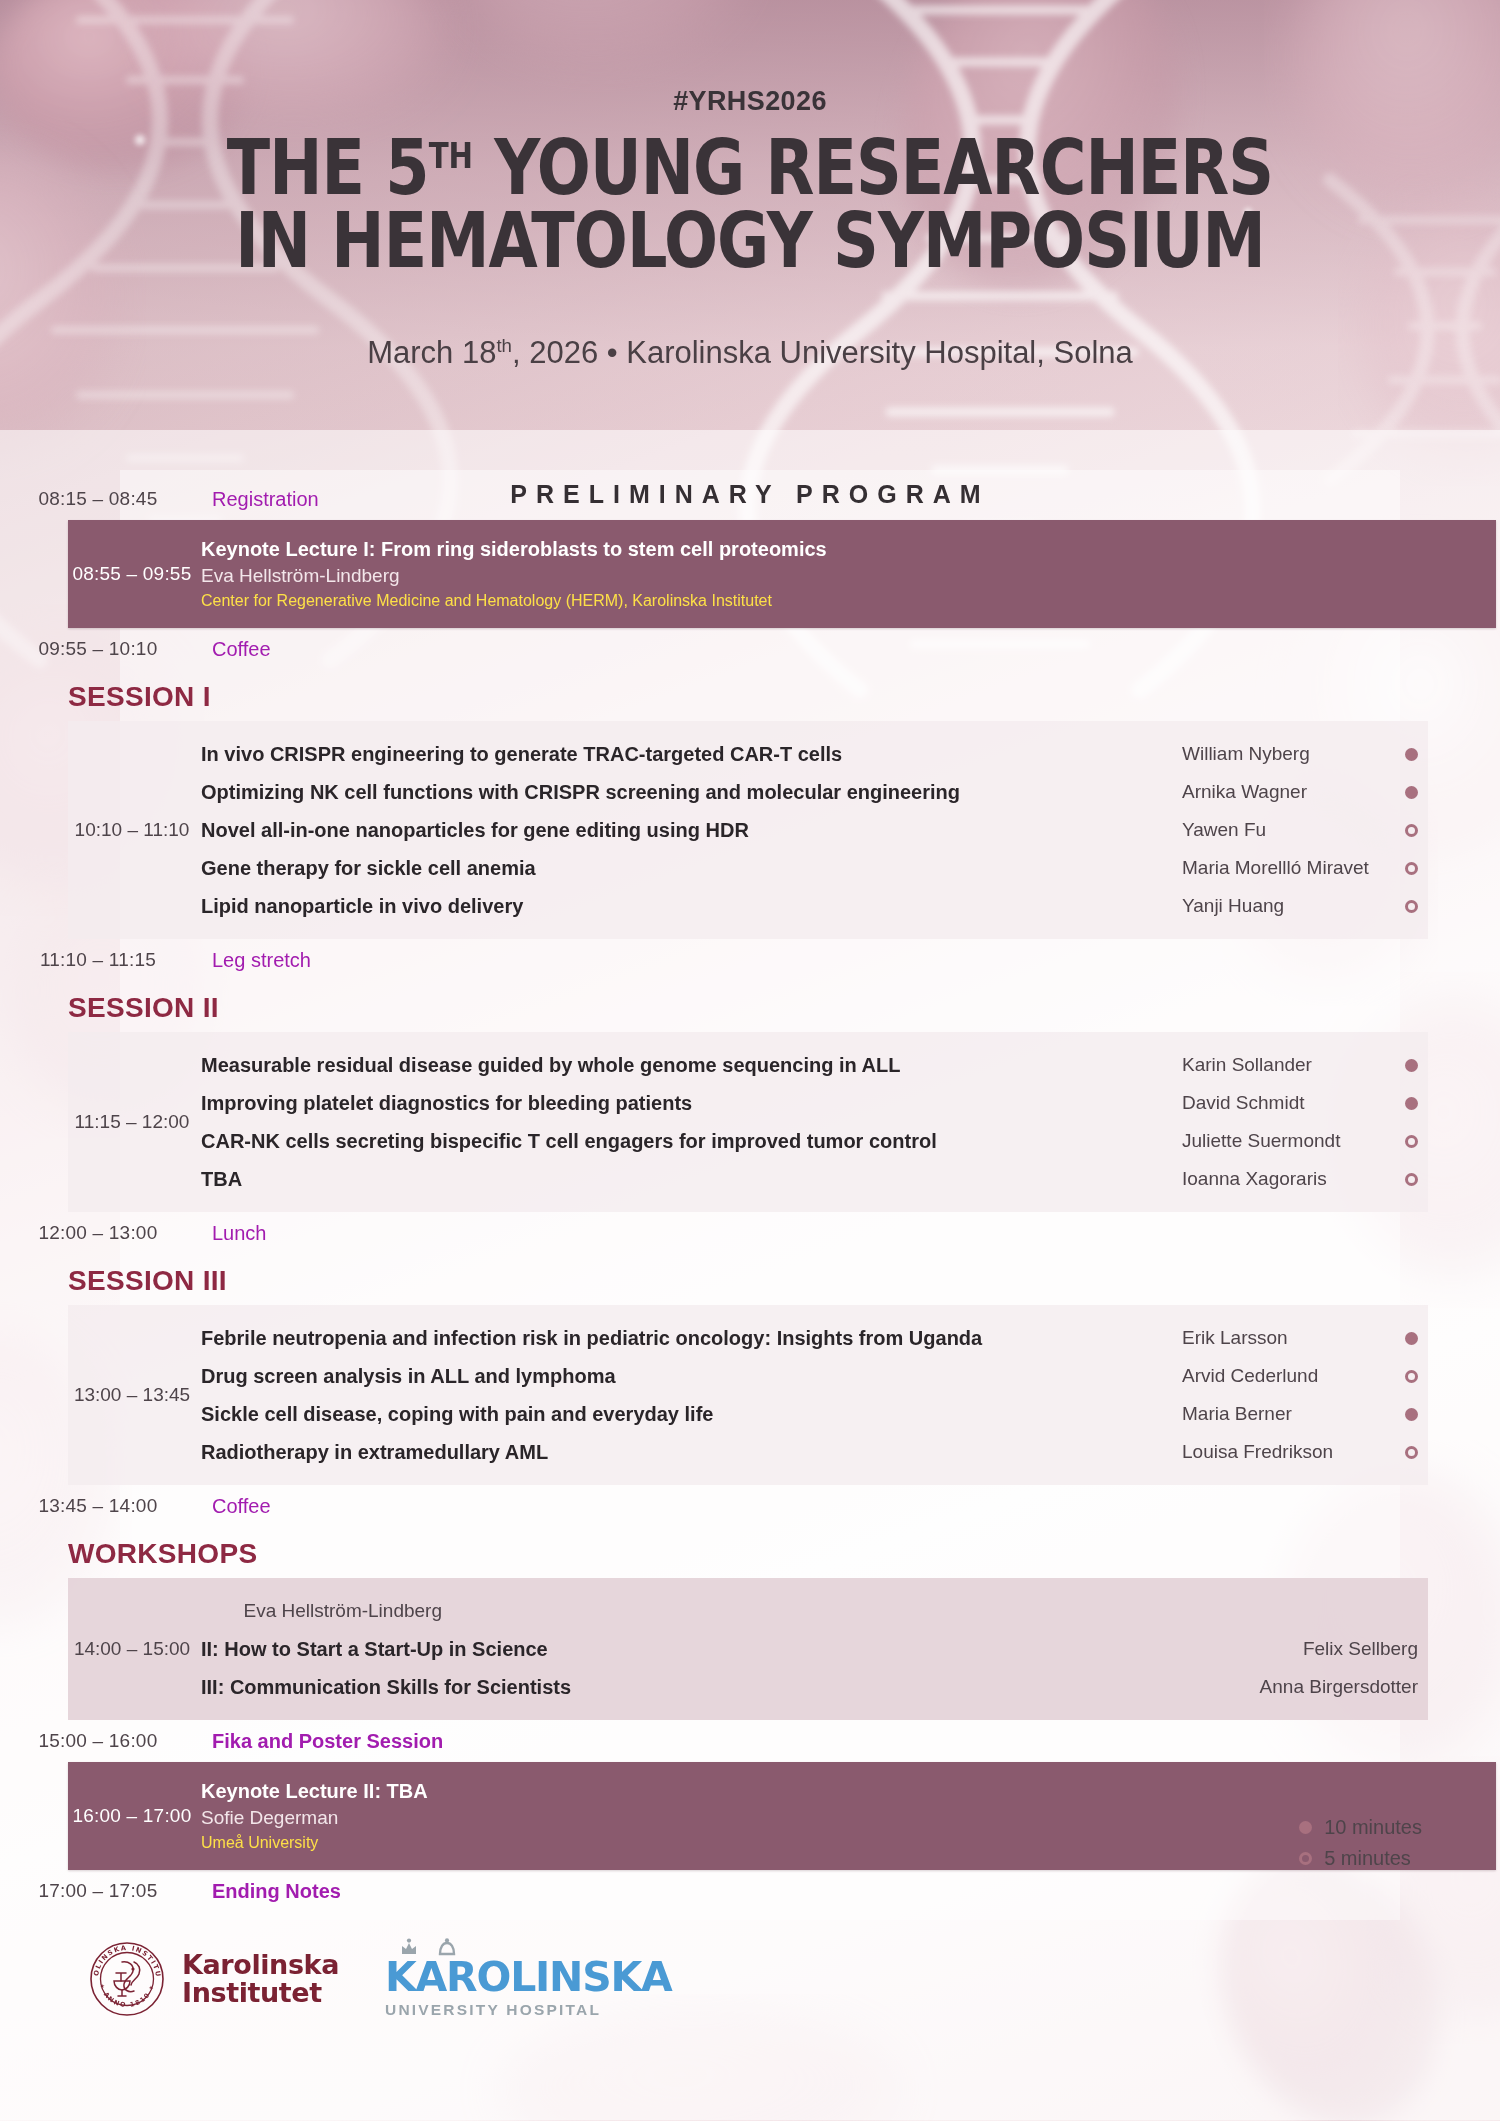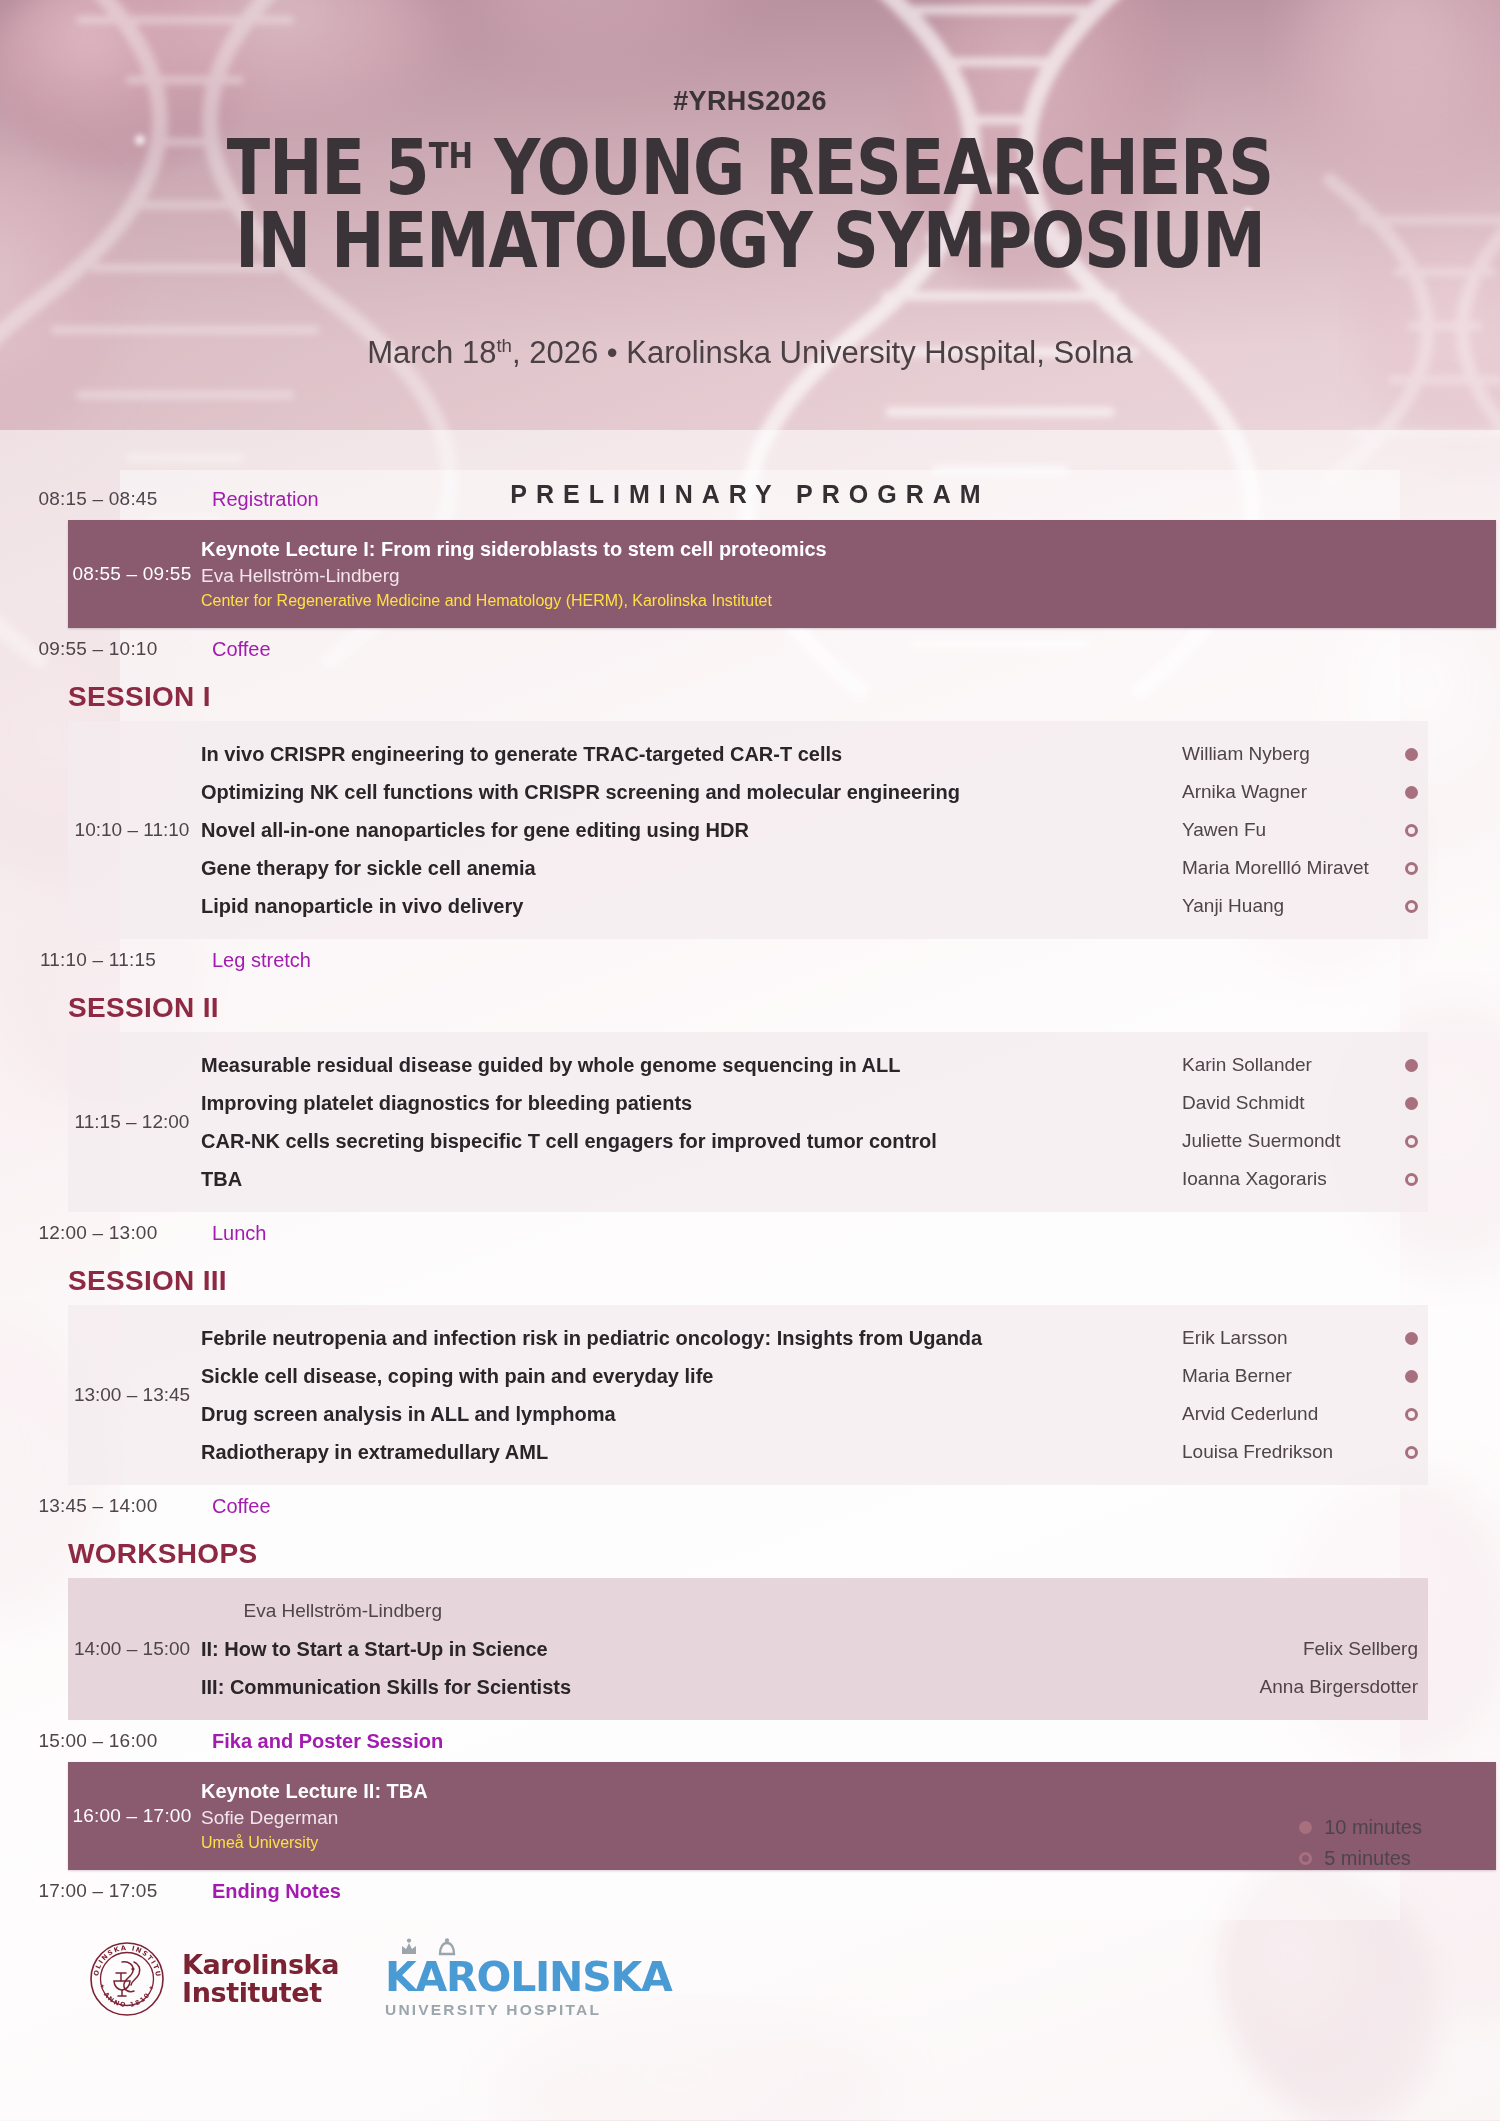--- a/index.html
+++ b/index.html
@@ -373,31 +373,31 @@
           <div class="btime">13:00 – 13:45</div>
           <div class="btalks">
             <div class="talk">
               <div class="tt">Febrile neutropenia and infection risk in pediatric oncology: Insights from Uganda</div>
               <div class="sp">Erik Larsson</div>
               <div class="dot">
                 <i class="full"></i>
               </div>
             </div>
             <div class="talk">
+              <div class="tt">Drug screen analysis in ALL and lymphoma</div>
+              <div class="sp">Arvid Cederlund</div>
+              <div class="dot">
+                <i class="open"></i>
+              </div>
+            </div>
+            <div class="talk">
               <div class="tt">Sickle cell disease, coping with pain and everyday life</div>
               <div class="sp">Maria Berner</div>
               <div class="dot">
                 <i class="full"></i>
-              </div>
-            </div>
-            <div class="talk">
-              <div class="tt">Drug screen analysis in ALL and lymphoma</div>
-              <div class="sp">Arvid Cederlund</div>
-              <div class="dot">
-                <i class="open"></i>
               </div>
             </div>
             <div class="talk">
               <div class="tt">Radiotherapy in extramedullary AML</div>
               <div class="sp">Louisa Fredrikson</div>
               <div class="dot">
                 <i class="open"></i>
               </div>
             </div>
           </div>

